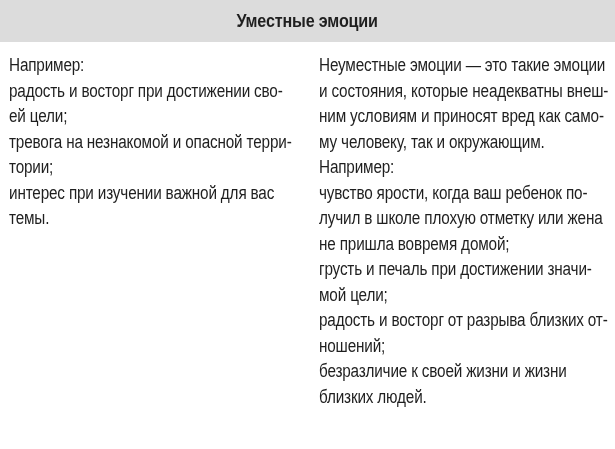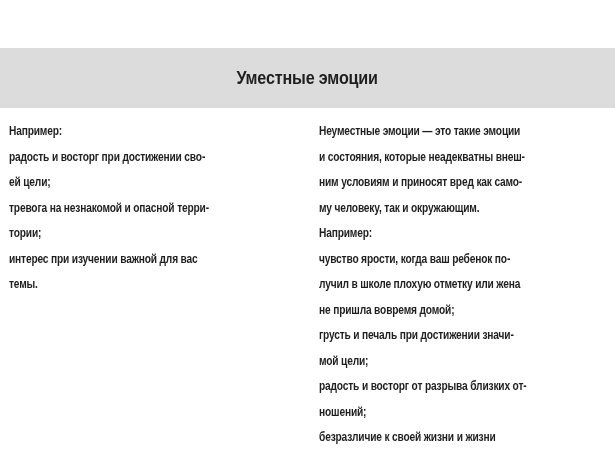--- a/index.html
+++ b/index.html
@@ -11,23 +11,22 @@
     position: relative;
     width: 615px;
     height: 449px;
     background: #ffffff;
     overflow: hidden;
     font-family: "Liberation Sans", sans-serif;
     color: #1f1f1f;
   }
   .thead {
     display: flex;
-    height: 60px;
+    height: 42px;
     background: #dcdcdc;
-    margin-top: 48px;
   }
   .th {
     flex: 1 1 50%;
     display: flex;
     align-items: center;
     justify-content: center;
     font-weight: bold;
     font-size: 19px;
   }
   .th .condensed {
@@ -38,22 +37,21 @@
     transform-origin: 50% 50%;
   }
   .tbody {
     display: flex;
     align-items: flex-start;
   }
   .cell {
     box-sizing: border-box;
     width: 50%;
     padding-top: 11px;
-    font-size: 12px;
-    font-weight: bold;
+    font-size: 18px;
   }
   .cell-left  { padding-left: 9px;  padding-right: 10px; }
   .cell-right { padding-left: 11px; padding-right: 6px; }
   .line {
     height: 25.5px;
     line-height: 25.5px;
     white-space: nowrap;
     letter-spacing: -0.2px;
     transform: scaleX(0.85);
     transform-origin: 0 50%;

